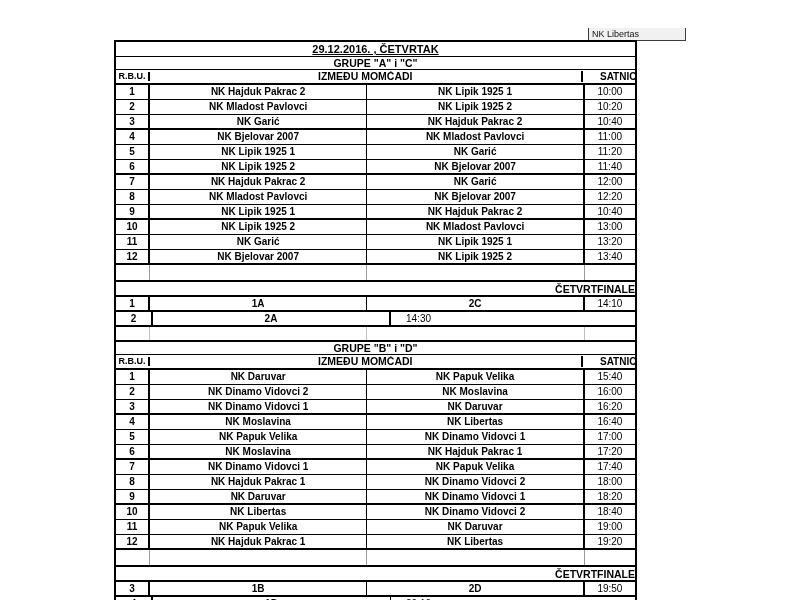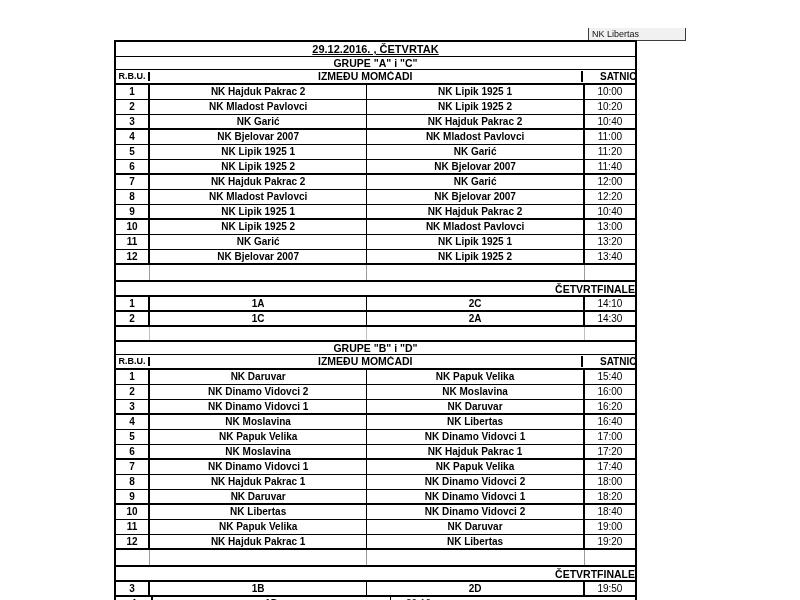--- a/index.html
+++ b/index.html
@@ -170,21 +170,20 @@
     
         <div class="row cf-row">
           <div class="cell c-rank">1</div>
           <div class="cell c-t1">1A</div>
           <div class="cell c-t2">2C</div>
           <div class="cell c-time">14:10</div>
         </div>
       
         <div class="row cf-row">
           <div class="cell c-rank">2</div>
-          <div class="cell c-t1">1C</div>
           <div class="cell c-t2">2A</div>
           <div class="cell c-time">14:30</div>
         </div>
       </div>
 
     <div class="row thin-empty">
       <div class="cell c-rank"></div>
       <div class="cell c-t1"></div>
       <div class="cell c-t2"></div>
       <div class="cell c-time"></div>

